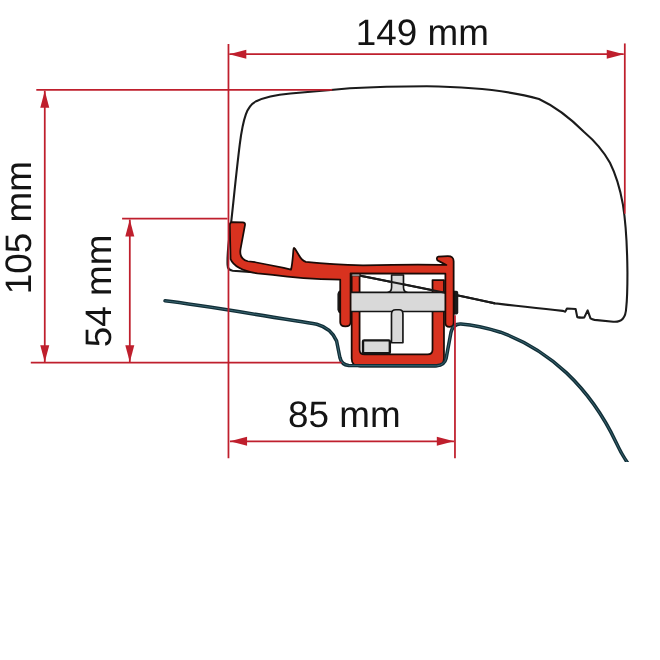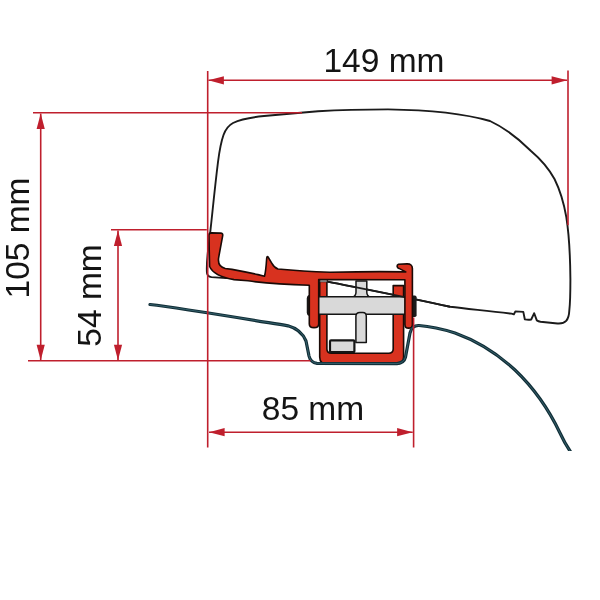--- a/index.html
+++ b/index.html
@@ -1,16 +1,16 @@
 <!DOCTYPE html>
 <html><head>
 <meta charset="utf-8">
 <style>
   html,body{margin:0;padding:0;background:#ffffff;}
-  .wrap{width:600px;height:420px;position:relative;overflow:hidden;background:#ffffff;margin-top:31px;}
+  .wrap{width:600px;height:420px;position:relative;overflow:hidden;background:#ffffff;}
   text{font-family:"Liberation Sans",sans-serif;fill:#141414;}
 </style>
 </head>
 <body>
 <div class="wrap">
 <svg width="600" height="600" viewBox="0 0 600 600">
 
   <rect x="0" y="0" width="600" height="600" fill="#ffffff"></rect>
 
   <path d="M 206.9,241

